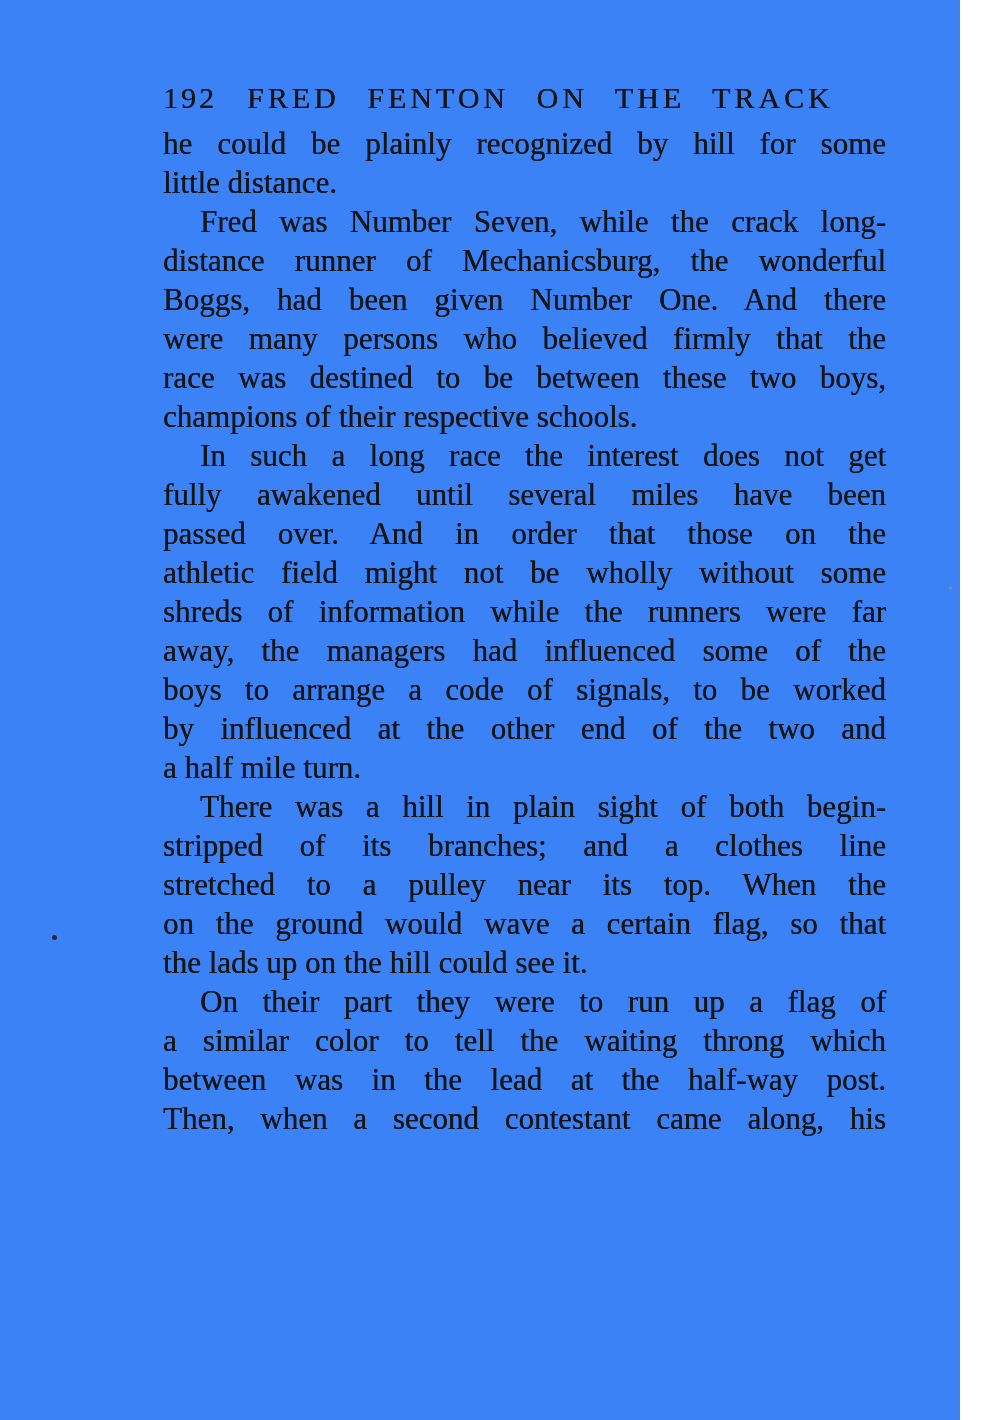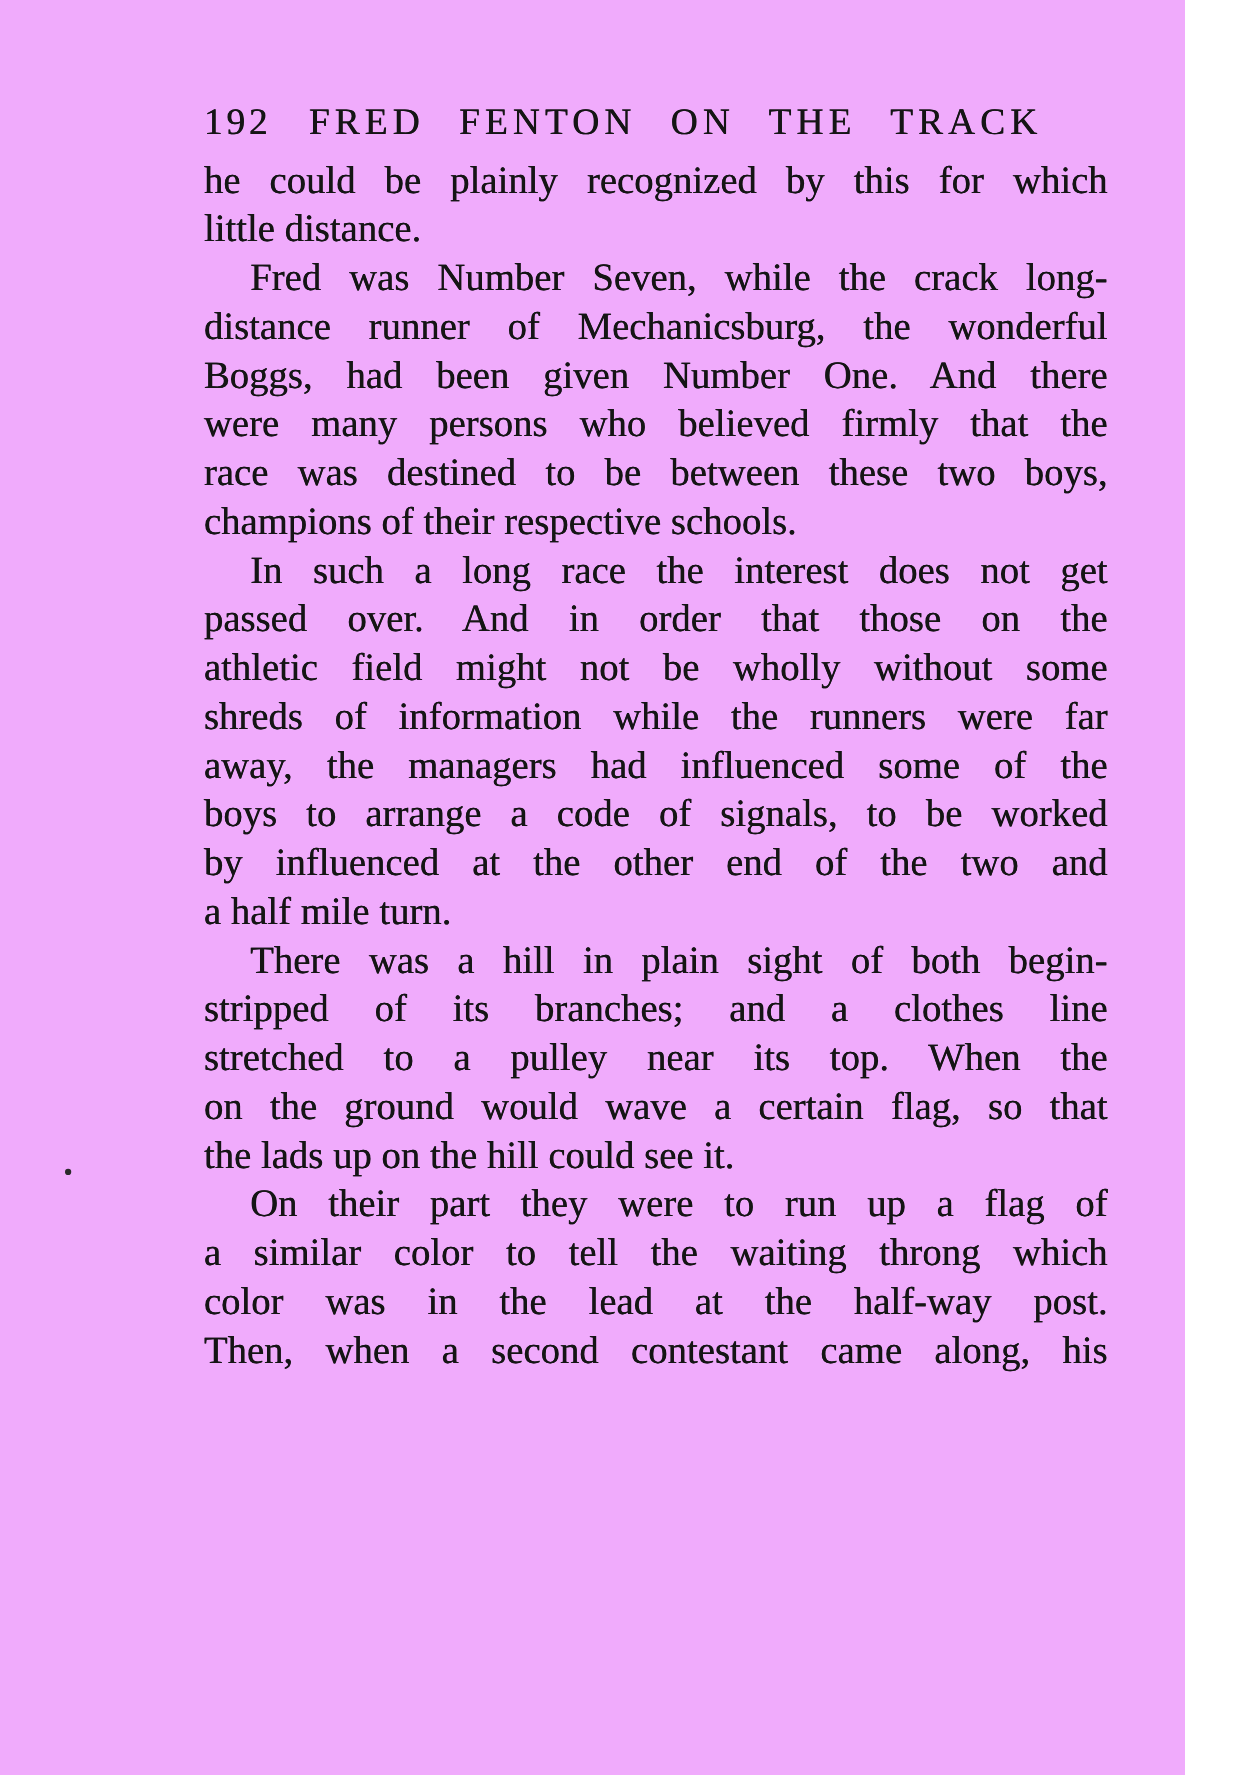--- a/index.html
+++ b/index.html
@@ -4,24 +4,25 @@
 <style>
   html, body {
     margin: 0;
     padding: 0;
     background: #ffffff;
   }
   .page {
     position: relative;
     width: 948px;
     height: 1420px;
-    background: #f0abfc;
+    background: #3b82f6;
     overflow: hidden;
     font-family: "Liberation Serif", serif;
     color: #151515;
+    padding-left: 12px;
   }
   
   .running-head {
     position: absolute;
     top: 62px;
     left: 163px;
     display: flex;
     align-items: baseline;
     gap: 30px;
     font-size: 30px;
@@ -90,52 +91,53 @@
 
 <div class="page">
 
   <div class="running-head">
     <span class="page-number">192</span>
     <span class="running-title">FRED FENTON ON THE TRACK</span>
   </div>
 
   <div class="text-block">
       <div class="paragraph">
-        <div class="line">he could be plainly recognized by this for which</div>
+        <div class="line">he could be plainly recognized by hill for some</div>
         <div class="line last">little distance.</div>
       </div>
       <div class="paragraph">
         <div class="line indent">Fred was Number Seven, while the crack long-</div>
         <div class="line">distance runner of Mechanicsburg, the wonderful</div>
         <div class="line">Boggs, had been given Number One.  And there</div>
         <div class="line">were many persons who believed firmly that the</div>
         <div class="line">race was destined to be between these two boys,</div>
         <div class="line last">champions of their respective schools.</div>
       </div>
       <div class="paragraph">
         <div class="line indent">In such a long race the interest does not get</div>
+        <div class="line">fully awakened until several miles have been</div>
         <div class="line">passed over.  And in order that those on the</div>
         <div class="line">athletic field might not be wholly without some</div>
         <div class="line">shreds of information while the runners were far</div>
         <div class="line">away, the managers had influenced some of the</div>
         <div class="line">boys to arrange a code of signals, to be worked</div>
         <div class="line">by influenced at the other end of the two and</div>
         <div class="line last">a half mile turn.</div>
       </div>
       <div class="paragraph">
         <div class="line indent">There was a hill in plain sight of both begin-</div>
         <div class="line">stripped of its branches; and a clothes line</div>
         <div class="line">stretched to a pulley near its top.  When the</div>
         <div class="line">on the ground would wave a certain flag, so that</div>
         <div class="line last">the lads up on the hill could see it.</div>
       </div>
       <div class="paragraph">
         <div class="line indent">On their part they were to run up a flag of</div>
         <div class="line">a similar color to tell the waiting throng which</div>
-        <div class="line">color was in the lead at the half-way post.</div>
+        <div class="line">between was in the lead at the half-way post.</div>
         <div class="line">Then, when a second contestant came along, his</div>
       </div>
     </div>
 
   <div class="speck speck-right"></div>
   <div class="speck speck-left"></div>
 
 </div>
 
 </body></html>

